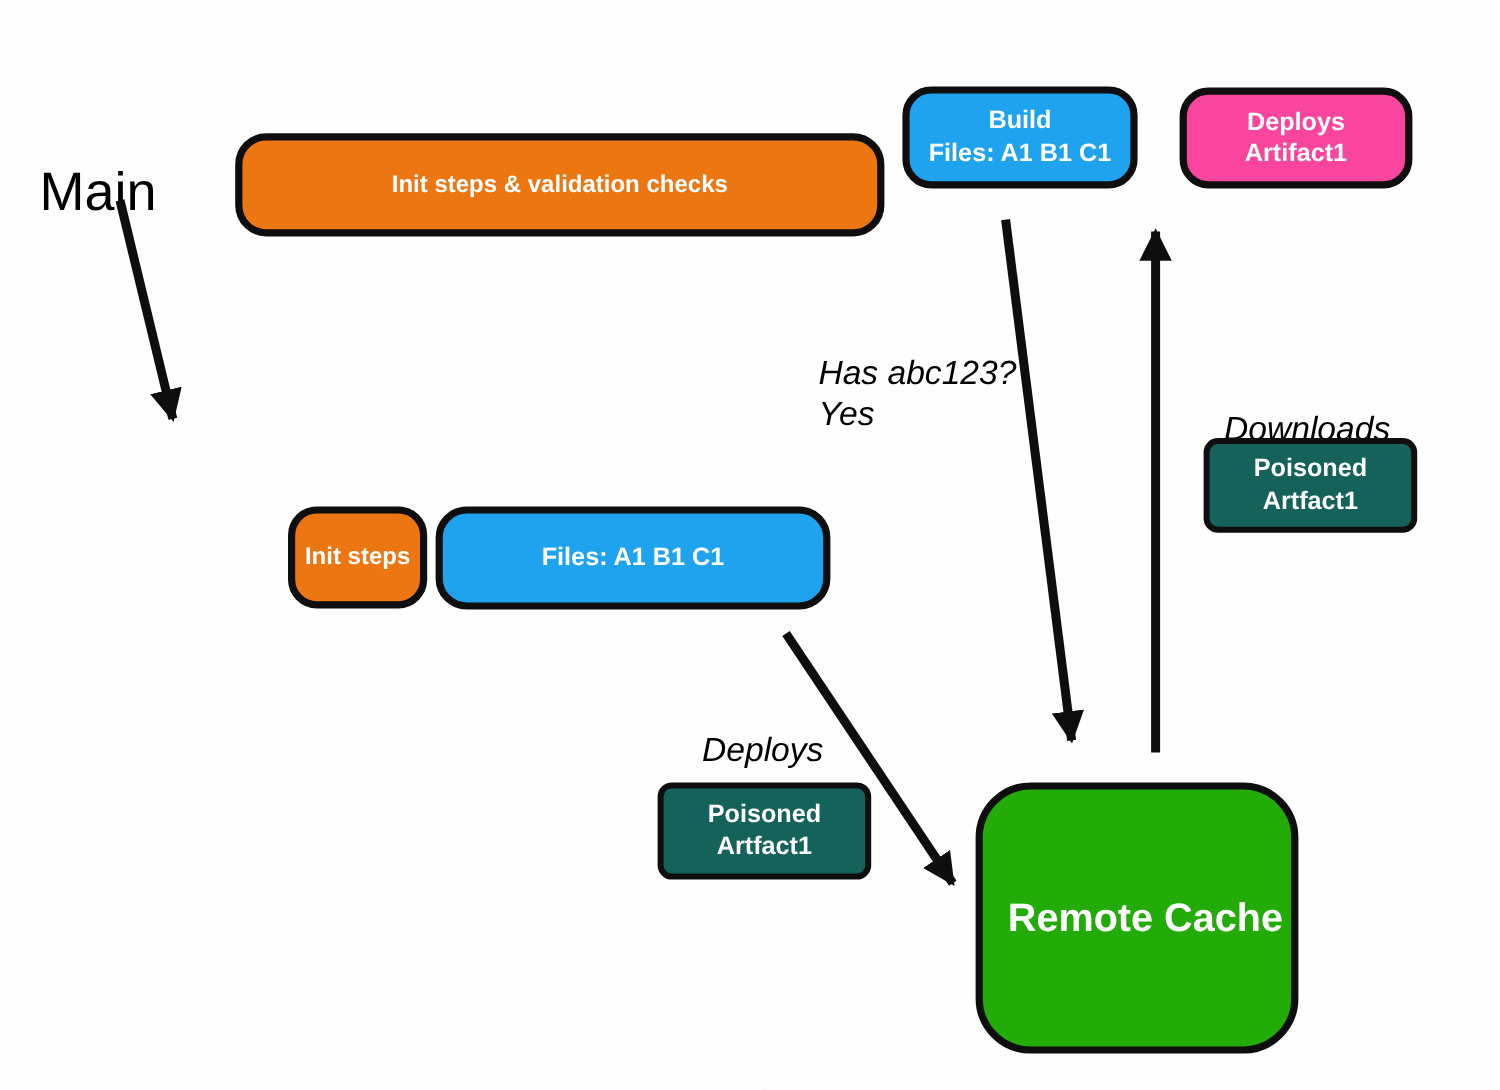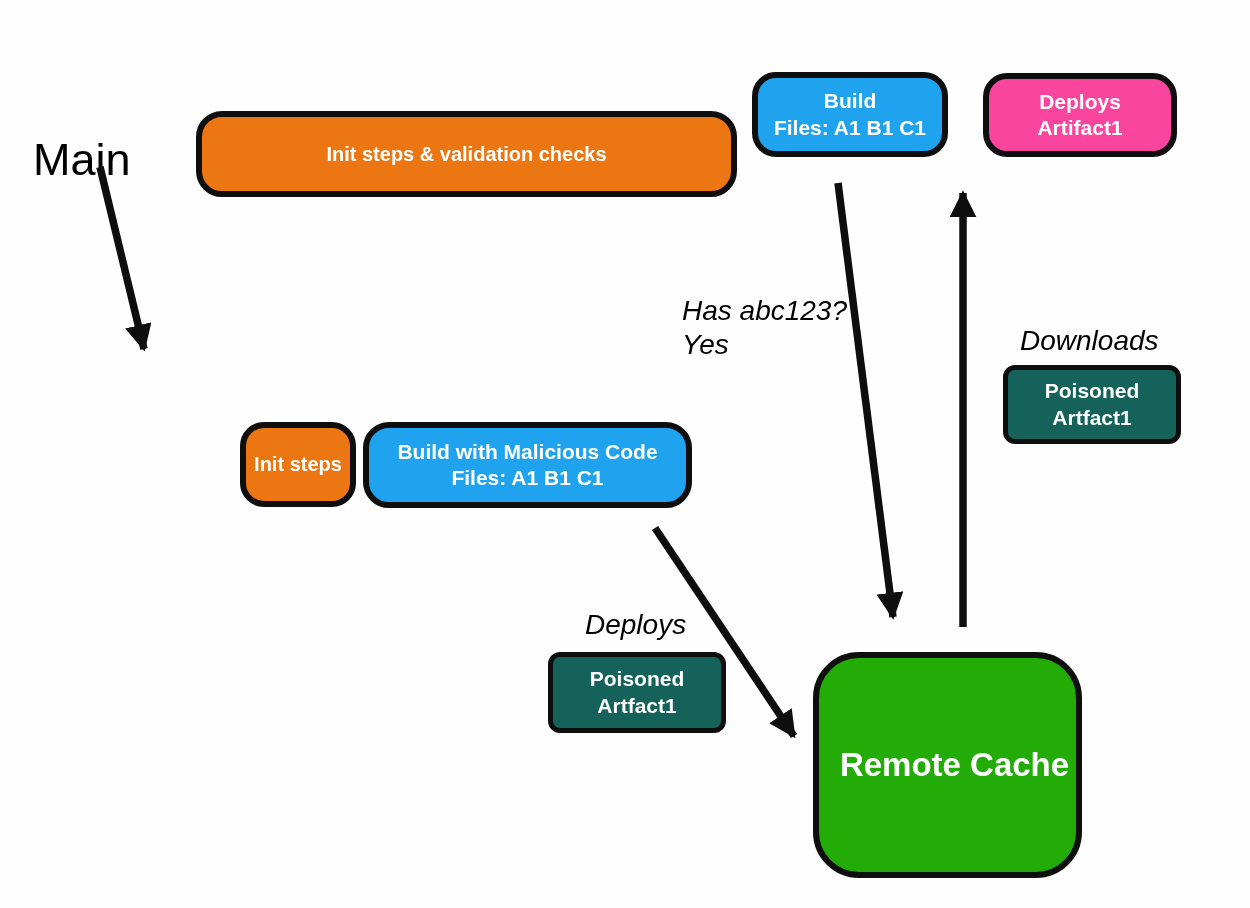--- a/index.html
+++ b/index.html
@@ -55,21 +55,21 @@
   #build-main{left:752px;top:72px;width:196px;height:85px;font-size:21px;border-radius:24px;}
   #deploys{left:983px;top:73px;width:194px;height:84px;font-size:21px;border-radius:24px;}
   #init-steps{left:240px;top:422px;width:116px;height:85px;font-size:20px;border-radius:24px;}
   #build-malicious{left:363px;top:422px;width:329px;height:86px;font-size:21px;}
   #poisoned-download{left:1003px;top:365px;width:178px;height:79px;font-size:21px;}
   #poisoned-upload{left:548px;top:652px;width:178px;height:81px;font-size:21px;}
   #remote-cache{left:813px;top:652px;width:269px;height:226px;font-size:33px;border-radius:46px;padding-left:14px;}
   #label-main{left:33px;top:88px;margin-top:45px;}
   #label-innocent{left:45px;top:383px;}
   #label-has-abc{left:682px;top:294px;}
-  #label-downloads{left:1020px;top:324px;}
+  #label-downloads{left:1020px;top:341px;}
   #label-uploads{left:585px;top:608px;}
   svg.arrows{position:absolute;left:0;top:0;pointer-events:none;}
   svg.arrows line{stroke:var(--border);stroke-width:7.5;}
 </style>
 </head>
 <body>
 
 <div class="canvas">
 
   <div class="bigtext" id="label-main">Main</div>
@@ -103,21 +103,20 @@
   <div class="node pink" id="deploys">
     <span class="l">Deploys</span>
     <span class="l">Artifact1</span>
   </div>
 
   <div class="node orange" id="init-steps">
     <span class="l">Init steps</span>
   </div>
 
   <div class="node blue" id="build-malicious">
-    <span class="l">Build with Malicious Code</span>
     <span class="l">Files: A1 B1 C1</span>
   </div>
 
   <div class="node teal" id="poisoned-download">
     <span class="l">Poisoned</span>
     <span class="l">Artfact1</span>
   </div>
 
   <div class="node teal" id="poisoned-upload">
     <span class="l">Poisoned</span>

